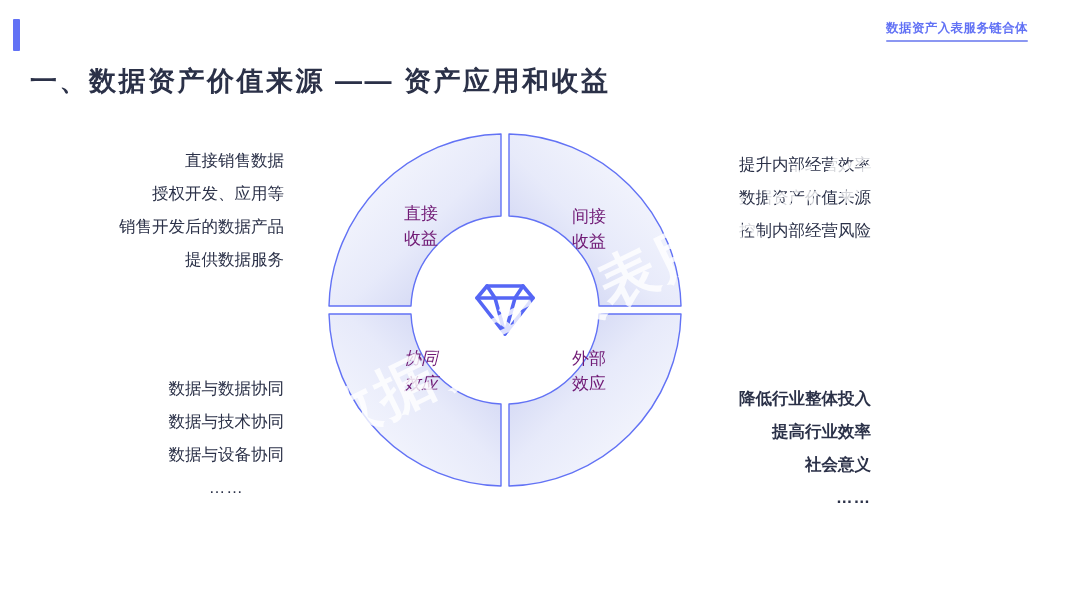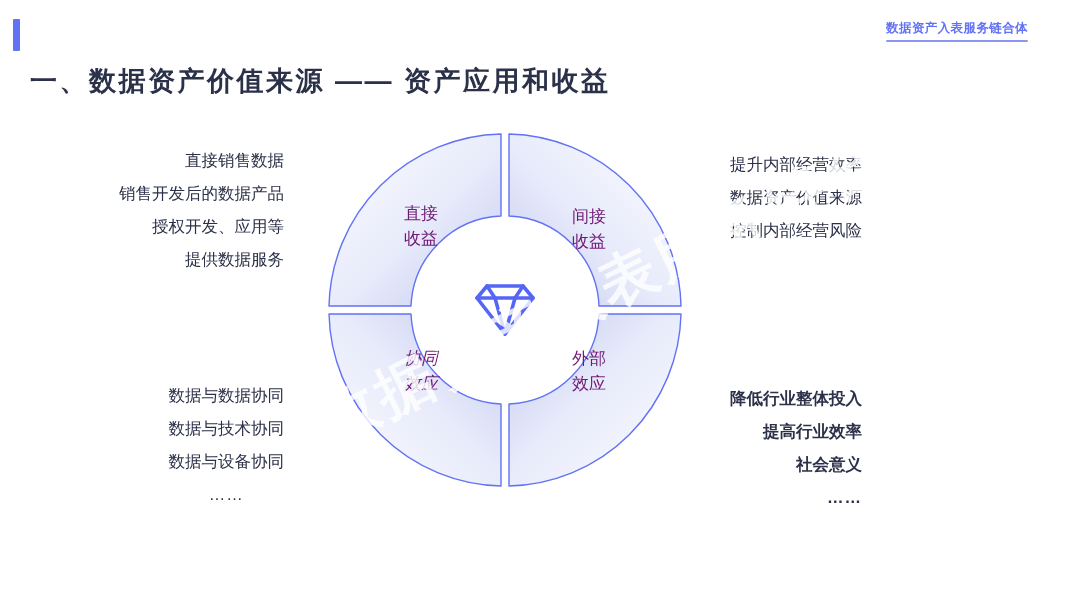--- a/index.html
+++ b/index.html
@@ -118,23 +118,23 @@
   #quad-label-br { left: 227px; top: 216px; }
 
   
   .side-block {
     position: absolute;
     font-size: 16.5px;
     color: #2b3148;
     line-height: 33px;
     white-space: nowrap;
   }
-  .side-block div { white-space: nowrap; }
+  .side-block div { white-space: nowrap; margin-left: 9px; }
   #text-top-left    { right: 796px; top: 72px;  text-align: right; }
-  #text-bottom-left { right: 796px; top: 307px; text-align: center; }
+  #text-bottom-left { right: 796px; top: 300px; text-align: center; }
   #text-top-right   { left: 730px;  top: 76px;  text-align: left;  }
   #text-bottom-right{ left: 730px;  top: 310px; text-align: right; font-weight: bold;  }
   .ellipsis-line {
     letter-spacing: 1px;
   }
 </style>
 </head>
 <body>
 
 <div id="header">
@@ -207,22 +207,22 @@
       <div>效应</div>
     </div>
     <div class="quad-label" id="quad-label-br">
       <div>外部</div>
       <div>效应</div>
     </div>
   </div>
 
   <div class="side-block" id="text-top-left">
     <div>直接销售数据</div>
+    <div>授权开发、应用等</div>
     <div>销售开发后的数据产品</div>
-    <div>授权开发、应用等</div>
     <div>提供数据服务</div>
   </div>
 
   <div class="side-block" id="text-bottom-left">
     <div>数据与数据协同</div>
     <div>数据与技术协同</div>
     <div>数据与设备协同</div>
     <div class="ellipsis-line">……</div>
   </div>
 

